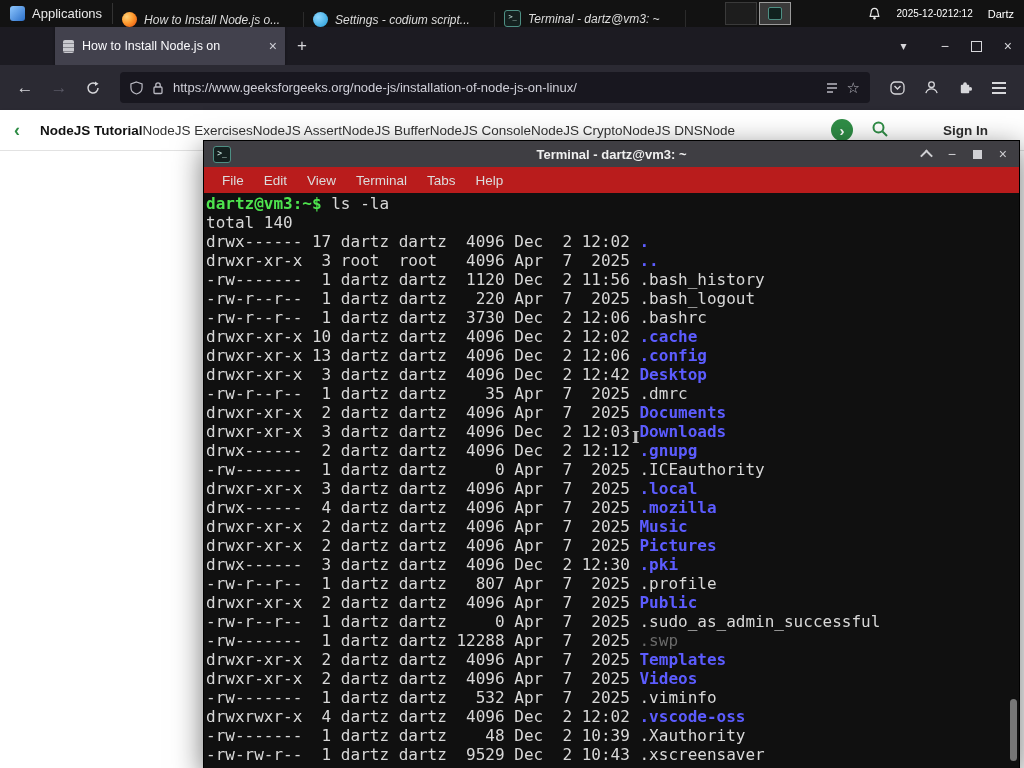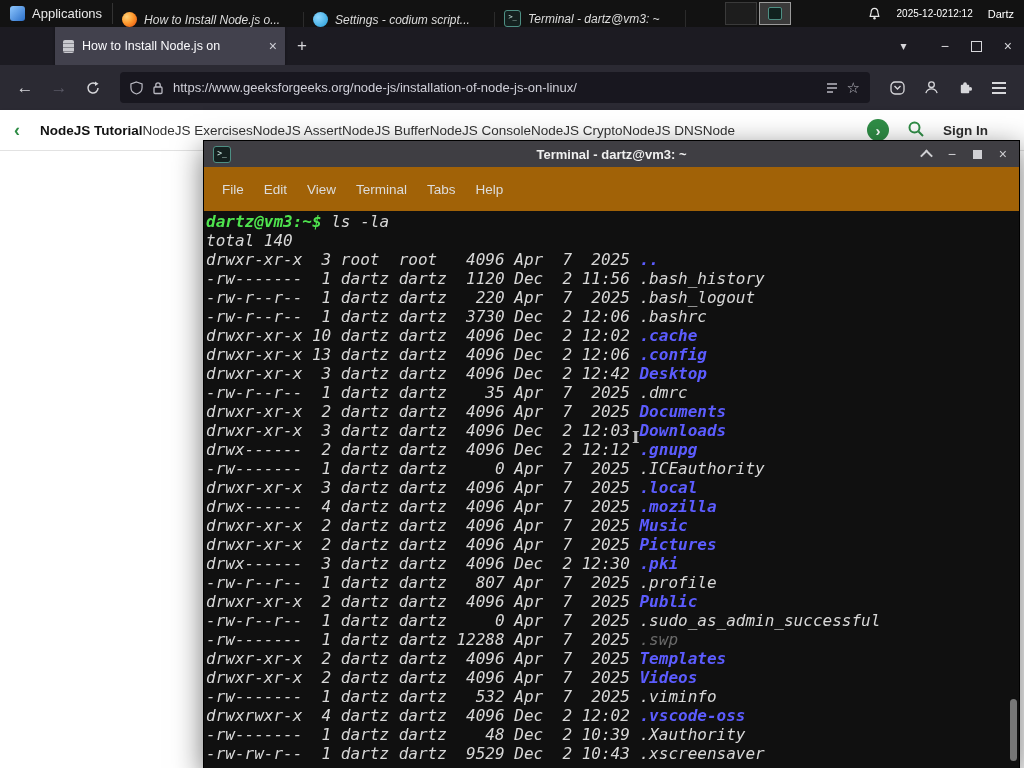--- a/index.html
+++ b/index.html
@@ -59,38 +59,38 @@
 
   .sitenav{height:40px;background:#fff;border-bottom:1px solid #e2e2e2;box-shadow:0 1px 3px rgba(0,0,0,.08);
            display:flex;align-items:center;padding:0 14px;gap:20px;font-size:13.5px;color:#333;flex:0 0 auto;}
   .nav-chevron{color:var(--gfg-green);font-size:18px;font-weight:bold;}
   .sn-items{display:flex;align-items:center;overflow:hidden;white-space:nowrap;flex:1;}
   .nav-item{color:#333;}
   .nav-item.bold{font-weight:bold;color:#111;}
   .sn-right{display:flex;align-items:center;gap:18px;margin-left:4px;}
   .nav-next-circle{width:22px;height:22px;border-radius:50%;background:var(--gfg-green);color:#fff;display:flex;
                    align-items:center;justify-content:center;font-size:15px;font-weight:bold;margin-left:-30px;}
-  .signin{color:#2f2f2f;font-weight:bold;padding-right:22px;}
+  .signin{color:#2f2f2f;font-weight:bold;padding-right:22px;margin-left:36px;}
   .content{flex:1;background:#fff;}
 
   
   .terminal{position:absolute;left:203px;top:140px;width:815px;height:628px;background:#101010;
             border:1px solid #000;box-shadow:0 8px 28px rgba(0,0,0,.55);display:flex;flex-direction:column;z-index:5;}
   .term-title{height:26px;background:#3f3e43;position:relative;display:flex;align-items:center;justify-content:center;flex:0 0 auto;}
   .term-ico{position:absolute;left:9px;top:5px;width:16px;height:15px;background:#14201f;border:1px solid #4e8f84;border-radius:3px;
             color:#cfeee8;font-family:"DejaVu Sans Mono",monospace;font-size:8px;line-height:13px;text-align:center;}
   .tt-text{color:#f0f0f0;font-size:13px;font-weight:bold;}
   .term-controls{position:absolute;right:12px;top:0;height:26px;display:flex;align-items:center;gap:17px;color:#d0d0d4;}
   .tc{font-size:14px;display:flex;align-items:center;justify-content:center;}
   .chev-up{width:7px;height:7px;border-left:2px solid #d0d0d4;border-top:2px solid #d0d0d4;transform:rotate(45deg) translate(1px,1px);display:inline-block;}
-  .term-menu{height:44px;background:#a16207;display:flex;align-items:center;padding-left:8px;flex:0 0 auto;}
+  .term-menu{height:26px;background:#b91c1c;display:flex;align-items:center;padding-left:8px;flex:0 0 auto;}
   .tmenu-item{padding:3px 10px;font-size:13.5px;color:#dcdcdc;}
   .term-body{flex:1;padding:1px 0 0 2px;font-family:"DejaVu Sans Mono",monospace;font-size:16px;line-height:19px;
              color:var(--term-text);overflow:hidden;}
-  .tline{white-space:pre;font-style:italic;}
+  .tline{white-space:pre;}
   .prompt{color:var(--prompt-green);font-weight:bold;}
   .n-dir{color:var(--dir-blue);font-weight:bold;}
   .n-dim{color:var(--dim-file);}
   .term-scrollbar{position:absolute;right:1px;top:54px;bottom:2px;width:10px;}
   .ts-handle{position:absolute;right:1px;bottom:6px;width:7px;height:62px;background:#767676;border-radius:4px;}
 
   .cursor{position:absolute;left:632px;top:428px;z-index:9;color:#bcbcbc;
           font-family:"DejaVu Serif",serif;font-size:16px;font-weight:bold;}
 </style>
 </head>
@@ -258,20 +258,21 @@
         <span class="tmenu-item">File</span>
         <span class="tmenu-item">Edit</span>
         <span class="tmenu-item">View</span>
         <span class="tmenu-item">Terminal</span>
         <span class="tmenu-item">Tabs</span>
         <span class="tmenu-item">Help</span>
       </div>
     <div class="term-body">
         <div class="tline"><span class="prompt">dartz@vm3:~$</span><span> ls -la</span></div>
         <div class="tline">total 140</div>
+        <div class="tline"><span>drwx------ 17 dartz dartz  4096 Dec  2 12:02 </span><span class="n-dir">.</span></div>
         <div class="tline"><span>drwxr-xr-x  3 root  root   4096 Apr  7  2025 </span><span class="n-dir">..</span></div>
         <div class="tline"><span>-rw-------  1 dartz dartz  1120 Dec  2 11:56 </span><span class="n-file">.bash_history</span></div>
         <div class="tline"><span>-rw-r--r--  1 dartz dartz   220 Apr  7  2025 </span><span class="n-file">.bash_logout</span></div>
         <div class="tline"><span>-rw-r--r--  1 dartz dartz  3730 Dec  2 12:06 </span><span class="n-file">.bashrc</span></div>
         <div class="tline"><span>drwxr-xr-x 10 dartz dartz  4096 Dec  2 12:02 </span><span class="n-dir">.cache</span></div>
         <div class="tline"><span>drwxr-xr-x 13 dartz dartz  4096 Dec  2 12:06 </span><span class="n-dir">.config</span></div>
         <div class="tline"><span>drwxr-xr-x  3 dartz dartz  4096 Dec  2 12:42 </span><span class="n-dir">Desktop</span></div>
         <div class="tline"><span>-rw-r--r--  1 dartz dartz    35 Apr  7  2025 </span><span class="n-file">.dmrc</span></div>
         <div class="tline"><span>drwxr-xr-x  2 dartz dartz  4096 Apr  7  2025 </span><span class="n-dir">Documents</span></div>
         <div class="tline"><span>drwxr-xr-x  3 dartz dartz  4096 Dec  2 12:03 </span><span class="n-dir">Downloads</span></div>

